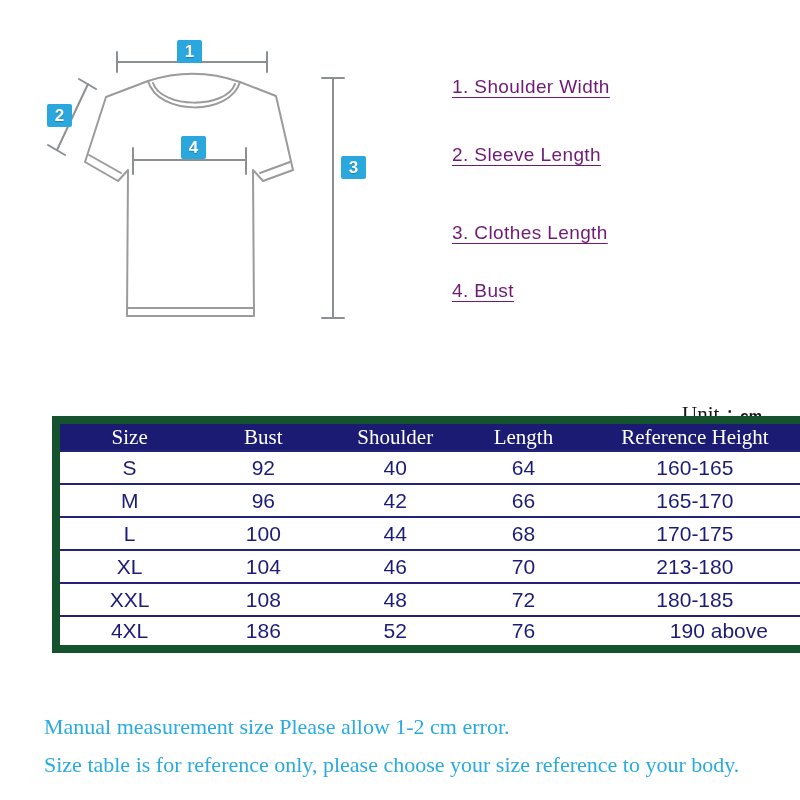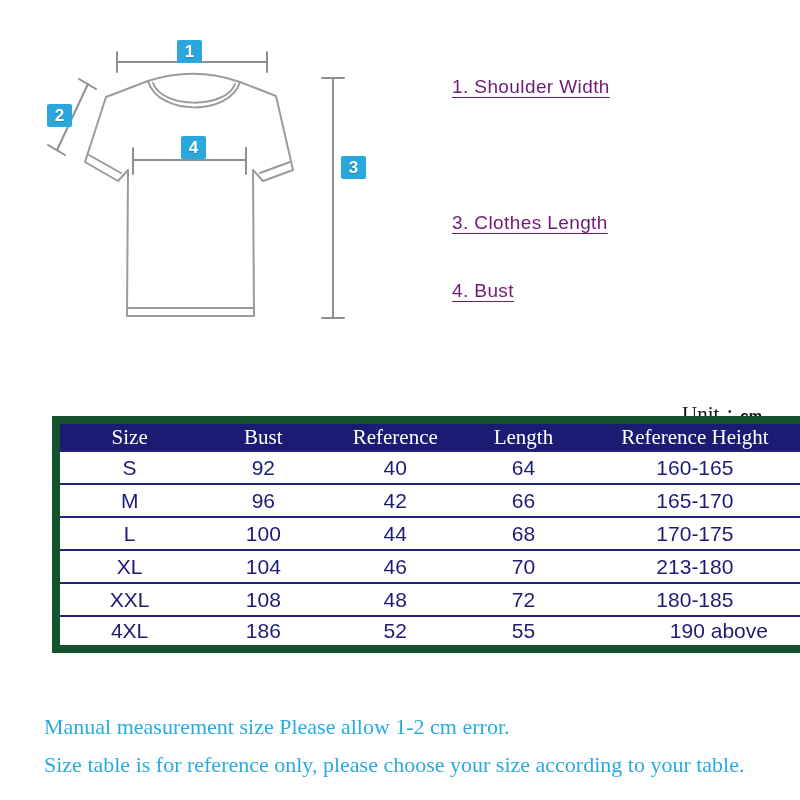--- a/index.html
+++ b/index.html
@@ -25,21 +25,21 @@
   .tag-4 { left:181px; top:136px; }
 
   .legend-item {
     position:absolute; left:452px;
     font-size:19px; color:#701a75; letter-spacing:.4px;
     text-decoration:underline; text-underline-offset:4px;
     white-space:nowrap;
   }
   .legend-1 { top:76px; }
   .legend-2 { top:144px; }
-  .legend-3 { top:212px; }
+  .legend-3 { top:222px; }
   .legend-4 { top:280px; }
 
   
   .unit {
     position:absolute; top:400px; right:38px;
     font-family:"Liberation Serif", serif; font-size:21px; color:#141414;
     white-space:nowrap;
     margin-left:48px;
   }
   .unit .cm {
@@ -107,38 +107,39 @@
       <path d="M133 160 L246 160 M133 148 L133 174 M246 148 L246 174"></path>
     </g>
   </svg>
 
   <div class="tag tag-1">1</div>
   <div class="tag tag-2">2</div>
   <div class="tag tag-3">3</div>
   <div class="tag tag-4">4</div>
 
   <div class="legend-item legend-1">1. Shoulder Width</div>
+  <div class="legend-item legend-2">2. Sleeve Length</div>
   <div class="legend-item legend-3">3. Clothes Length</div>
   <div class="legend-item legend-4">4. Bust</div>
 
   <div class="unit"><span>Unit</span><span>：</span><span class="cm">cm</span></div>
 
   <table class="size-table">
     <colgroup>
       <col style="width:19%">
         <col style="width:17%">
         <col style="width:18%">
       <col style="width:16%">
         <col style="width:30%">
     </colgroup>
     <thead>
       <tr>
         <th>Size</th>
         <th>Bust</th>
-        <th>Reference</th>
+        <th>Shoulder</th>
         <th>Length</th>
         <th>Reference Height</th>
       </tr>
     </thead>
     <tbody>
       <tr>
         <td>S</td>
         <td>92</td>
         <td>40</td>
         <td>64</td>
@@ -169,22 +170,22 @@
         <td>XXL</td>
         <td>108</td>
         <td>48</td>
         <td>72</td>
         <td>180-185</td>
       </tr>
       <tr>
         <td>4XL</td>
         <td>186</td>
         <td>52</td>
-        <td>55</td>
+        <td>76</td>
         <td class="shift-right">190 above</td>
       </tr>
     </tbody>
   </table>
 
   <div class="note note-1">Manual measurement size Please allow 1-2 cm error.</div>
-  <div class="note note-2">Size table is for reference only, please choose your size according to your table.</div>
+  <div class="note note-2">Size table is for reference only, please choose your size reference to your body.</div>
 
 </div>
 
 </body></html>

